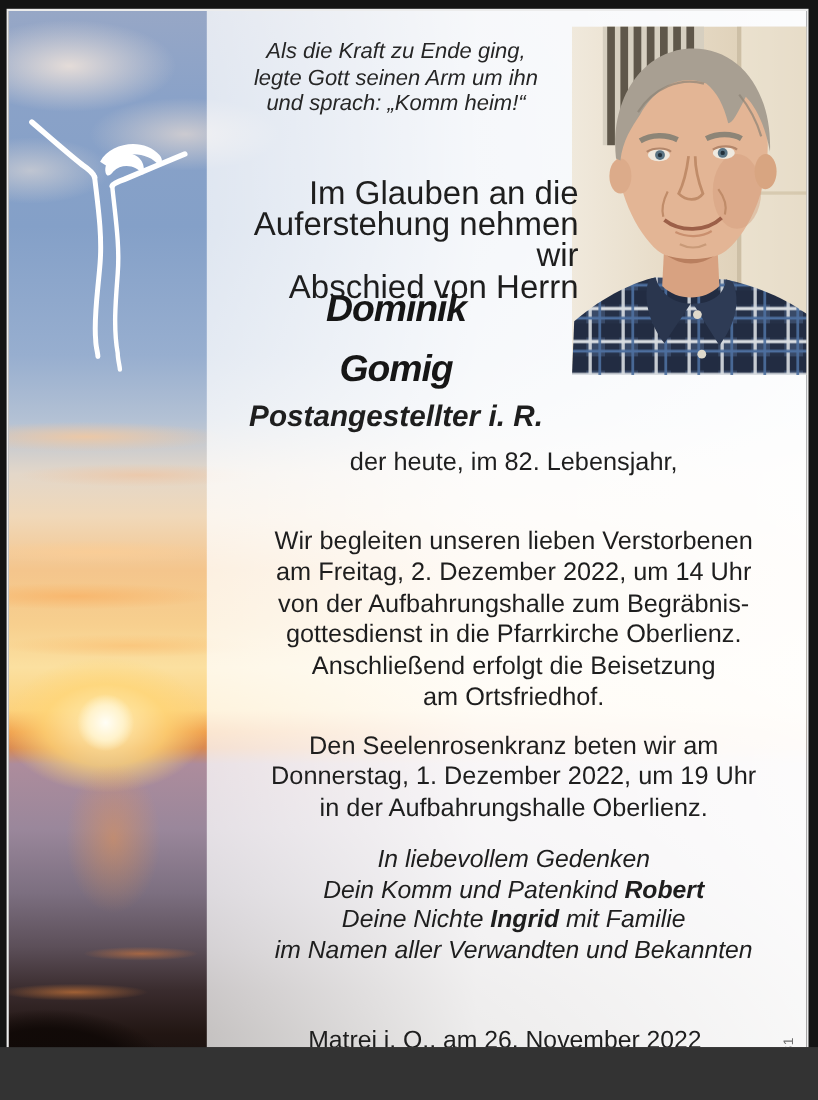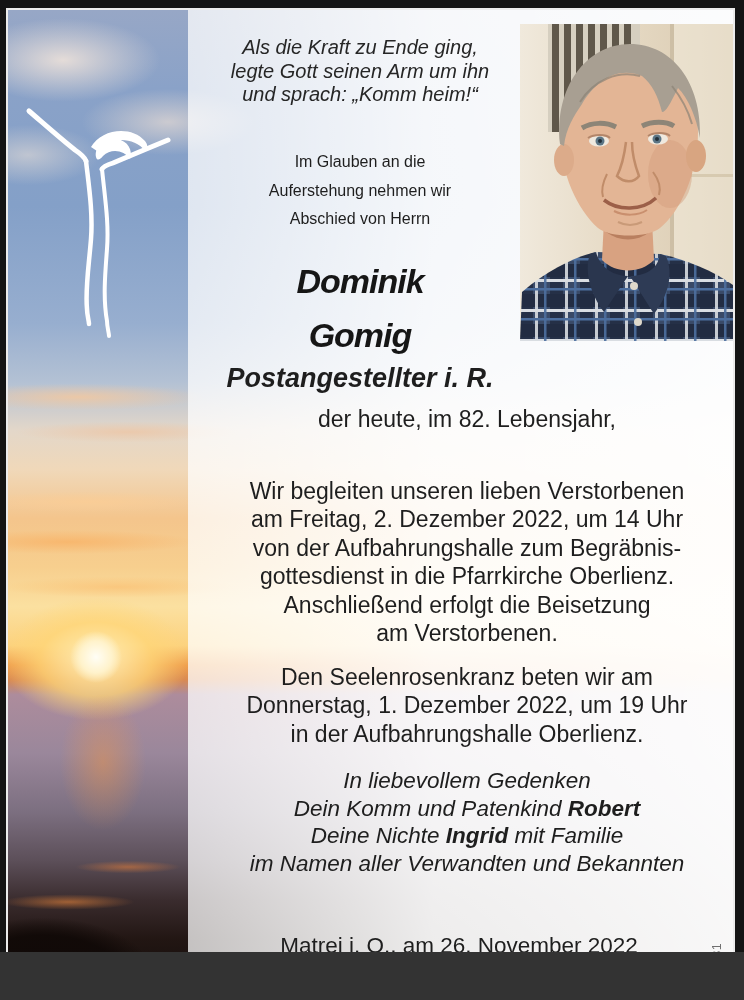--- a/index.html
+++ b/index.html
@@ -43,21 +43,21 @@
   .veil {
     position:absolute; left:180px; top:0; right:0; bottom:0;
     background:linear-gradient(90deg, rgba(255,255,255,.74) 0%,
                rgba(255,255,255,.92) 45%, rgba(255,255,255,.97) 100%);
   }
   .crucifix { position:absolute; left:15px; top:93px; width:160px; height:240px; }
   .portrait { position:absolute; left:512px; top:14px; width:217px; height:317px; }
 
   .tblock { position:absolute; text-align:center; color:#1e1e1e; }
   .poem     { left:186px; top:26px;  width:332px; font-size:20px;   line-height:23.5px; font-style:italic; color:#262626; }
-  .intro    { left:186px; top:138px; width:332px; font-size:16px;   line-height:28.5px; }
+  .intro    { left:186px; top:152px; width:332px; font-size:30px;   line-height:28.5px;text-align:right; }
   .name     { left:186px; top:244px; width:332px; font-size:34px;   line-height:54px;  font-weight:bold; font-style:italic; letter-spacing:-1px; color:#161616; }
   .subtitle { left:186px; top:356px; width:332px; font-size:27px; line-height:24px;  font-weight:bold; font-style:italic; }
   .death    { left:186px; top:396px; width:546px; font-size:23px;   line-height:27px; }
   .funeral  { left:186px; top:467px; width:546px; font-size:23px;   line-height:28.4px; }
   .rosary   { left:186px; top:653px; width:546px; font-size:23px;   line-height:28.4px; }
   .mourners { left:186px; top:757px; width:546px; font-size:22.5px; line-height:27.5px; font-style:italic; }
   .mourners .bold { font-weight:bold; }
   .places   { left:186px; top:921px; width:530px; font-size:22.5px; line-height:30px; }
   .refnum {
     position:absolute; left:702px; top:920px; width:26px; height:62px;
@@ -172,21 +172,21 @@
     <div class="tblock subtitle">Postangestellter i. R.</div>
     <div class="tblock death">
         <div>der heute, im 82. Lebensjahr,</div>
       </div>
     <div class="tblock funeral">
         <div>Wir begleiten unseren lieben Verstorbenen</div>
         <div>am Freitag, 2. Dezember 2022, um 14 Uhr</div>
         <div>von der Aufbahrungshalle zum Begräbnis-</div>
         <div>gottesdienst in die Pfarrkirche Oberlienz.</div>
         <div>Anschließend erfolgt die Beisetzung</div>
-        <div>am Verstorbenen.</div>
+        <div>am Ortsfriedhof.</div>
       </div>
     <div class="tblock rosary">
         <div>Den Seelenrosenkranz beten wir am</div>
         <div>Donnerstag, 1. Dezember 2022, um 19 Uhr</div>
         <div>in der Aufbahrungshalle Oberlienz.</div>
       </div>
     <div class="tblock mourners">
         <div><span>In liebevollem Gedenken</span></div>
         <div><span>Dein Komm und Patenkind </span><span class="bold">Robert</span></div>
         <div><span>Deine Nichte </span><span class="bold">Ingrid</span><span> mit Familie</span></div>

